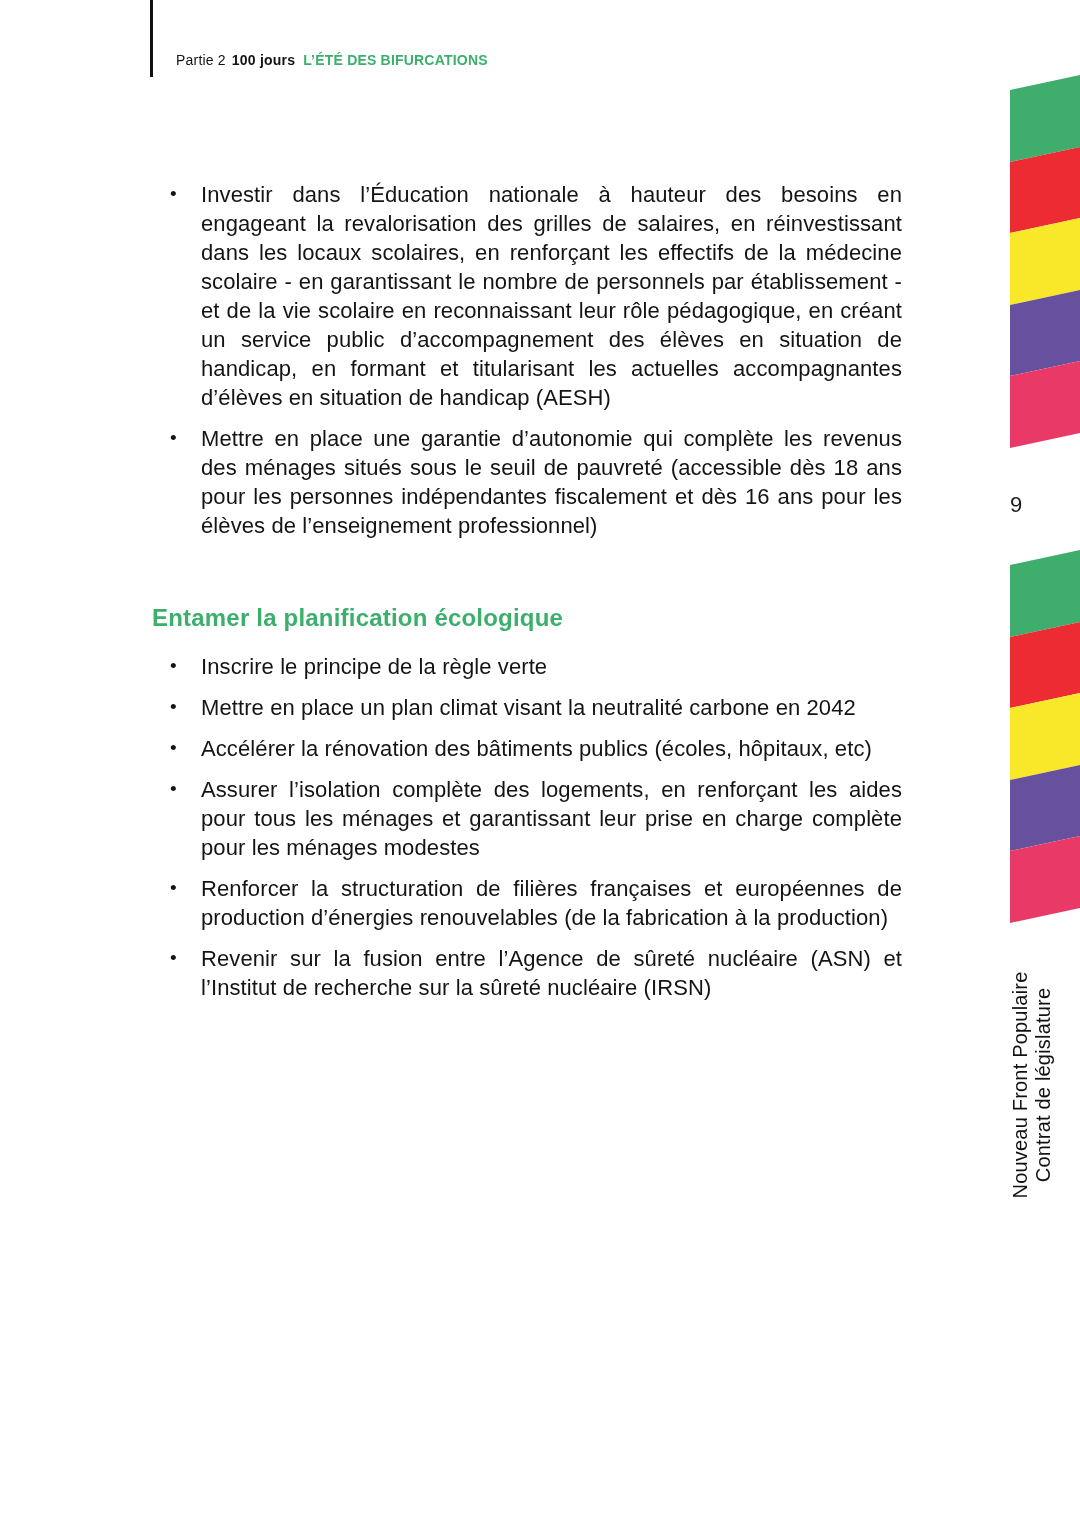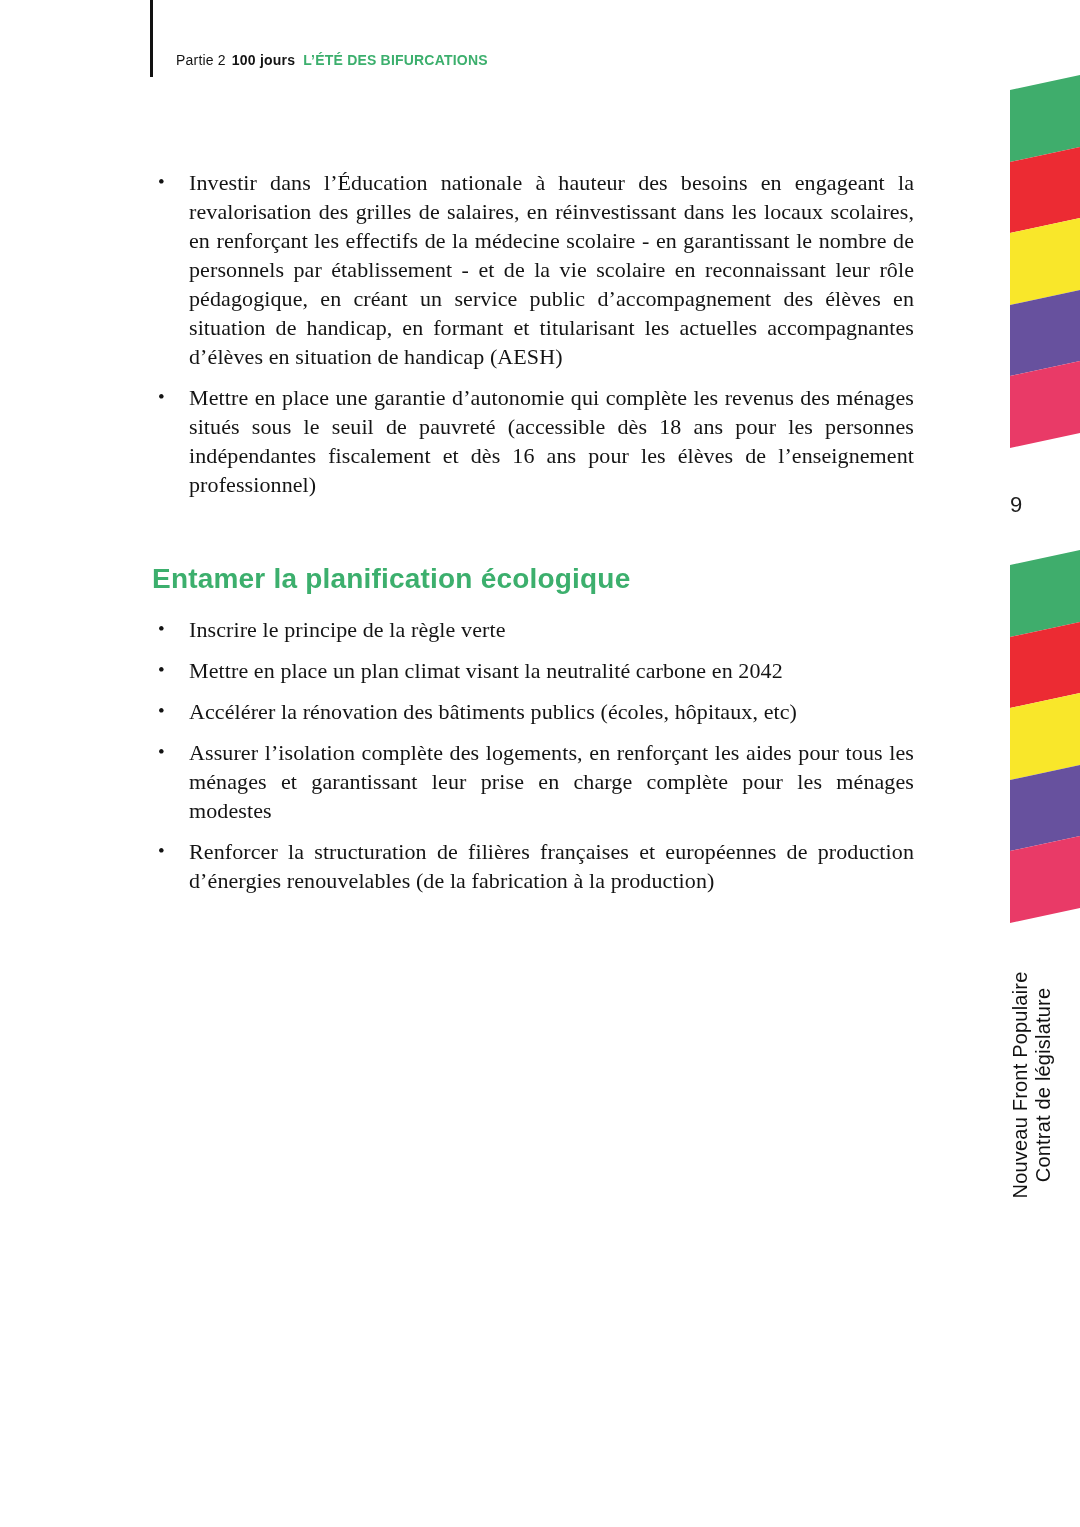--- a/index.html
+++ b/index.html
@@ -22,38 +22,38 @@
     font-size: 14px; letter-spacing: 0.2px; white-space: nowrap;
   }
   .page-header .h-reg  { font-weight: 400; }
   .page-header .h-bold { font-weight: 800; margin-left: 6px; }
   .page-header .h-green{ font-weight: 800; margin-left: 8px; text-transform: uppercase; }
 
   
   .content {
     position: absolute; left: 152px; top: 164px; width: 766px;
   }
-  ul.bullets { list-style: none; margin: 4px; padding: 0; font-family: Liberation Serif, serif; }
+  ul.bullets { list-style: none; margin: 16px; padding: 0; }
   ul.bullets li {
     position: relative;
     padding-left: 33px;
     margin-bottom: 12px;
     font-size: 22px;
     line-height: 29px;
     letter-spacing: 0.1px;
     text-align: justify;
   }
   ul.bullets li::before {
     content: "\2022";
     position: absolute; left: 2px; top: -1px;
     font-size: 19px;
   }
   .section-heading {
     margin: 64px 0 20px 0;
-    font-size: 28px;
+    font-size: 24px;
     font-weight: 800;
     letter-spacing: 0.2px;
   }
 
   
   .ribbon {
     position: absolute; right: 0;
     width: 70px; height: 358px;
     transform: skewY(-12deg);
     transform-origin: 0 0;
@@ -97,20 +97,21 @@
   </ul>
 
   <h2 class="section-heading" style="color: rgb(60, 175, 109);">Entamer la planification écologique</h2>
 
   <ul class="bullets">
     <li>Inscrire le principe de la règle verte</li>
     <li>Mettre en place un plan climat visant la neutralité carbone en 2042</li>
     <li>Accélérer la rénovation des bâtiments publics (écoles, hôpitaux, etc)</li>
     <li>Assurer l’isolation complète des logements, en renforçant les aides pour tous les ménages et garantissant leur prise en charge complète pour les ménages modestes</li>
     <li>Renforcer la structuration de filières françaises et européennes de production d’énergies renouvelables (de la fabrication à la production)</li>
+    <li>Revenir sur la fusion entre l’Agence de sûreté nucléaire (ASN) et l’Institut de recherche sur la sûreté nucléaire (IRSN)</li>
   </ul>
 </main>
 
 <div class="ribbon ribbon-top">
   <div class="band" style="background: rgb(63, 173, 108);"></div>
   <div class="band" style="background: rgb(236, 43, 51);"></div>
   <div class="band" style="background: rgb(249, 231, 42);"></div>
   <div class="band" style="background: rgb(103, 81, 158);"></div>
   <div class="band" style="background: rgb(233, 58, 103);"></div>
 </div>

